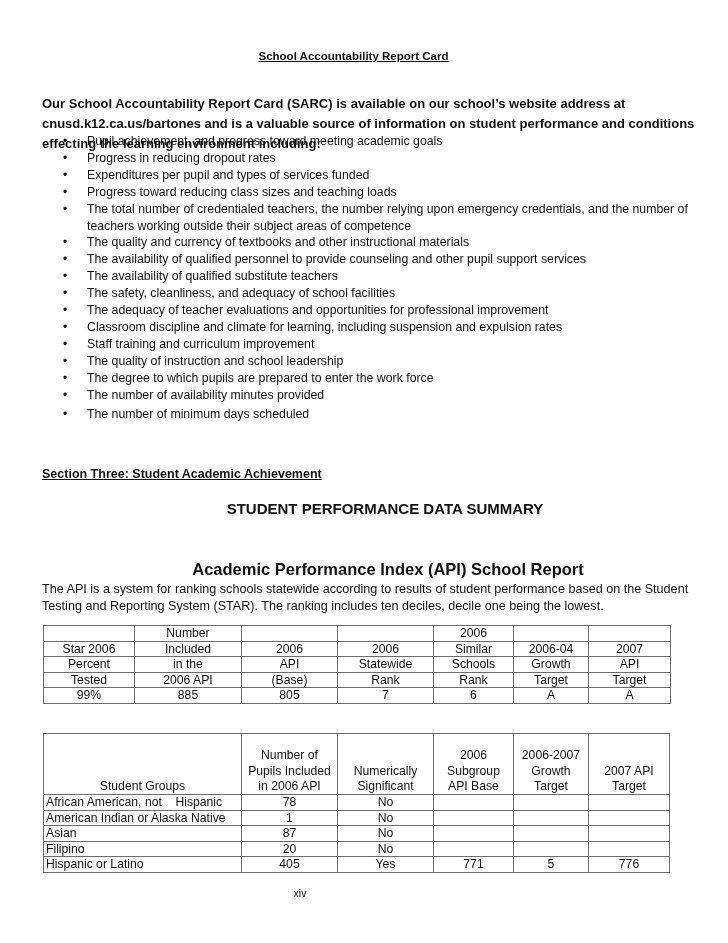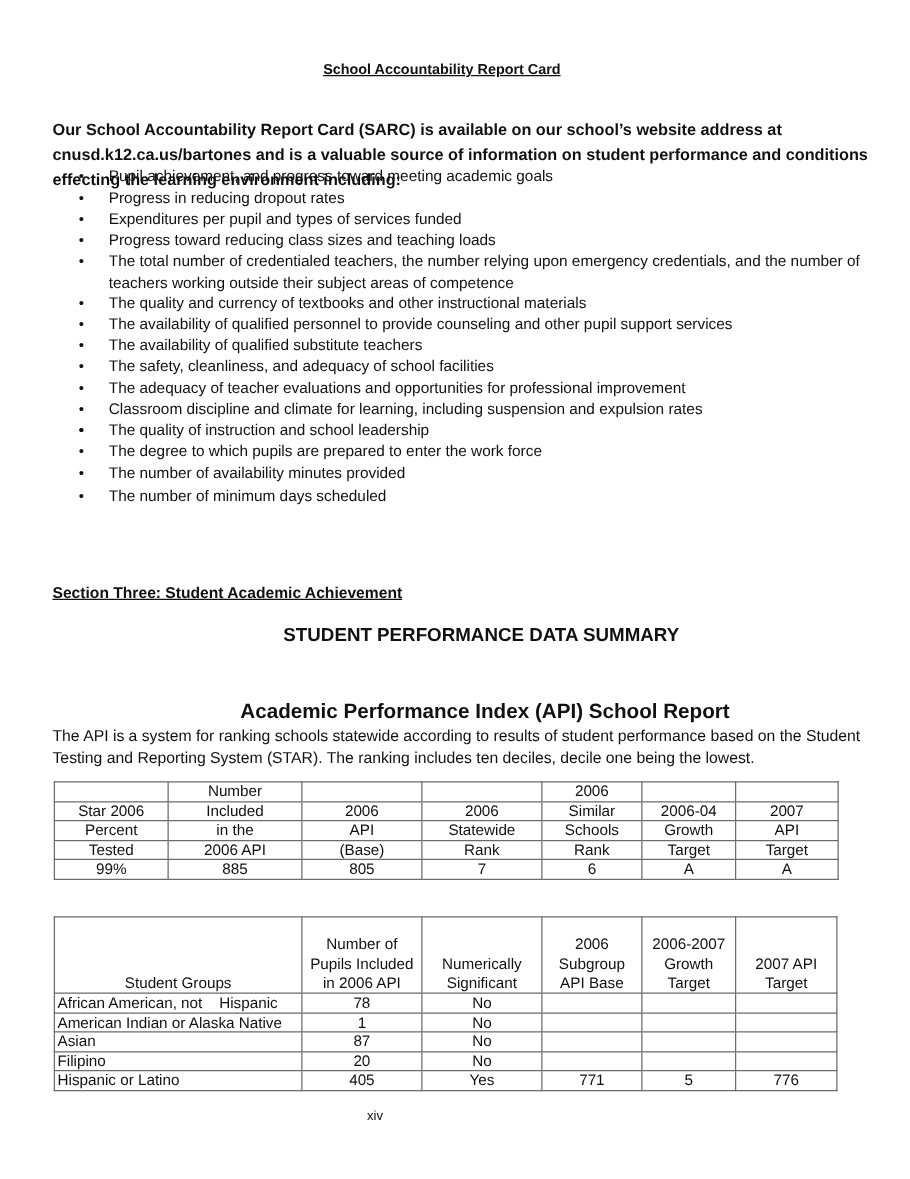--- a/index.html
+++ b/index.html
@@ -39,21 +39,21 @@
   <li><span class="dot">•</span><span>Progress in reducing dropout rates</span></li>
   <li><span class="dot">•</span><span>Expenditures per pupil and types of services funded</span></li>
   <li><span class="dot">•</span><span>Progress toward reducing class sizes and teaching loads</span></li>
   <li><span class="dot">•</span><span>The total number of credentialed teachers, the number relying upon emergency credentials, and the number of teachers working outside their subject areas of competence</span></li>
   <li><span class="dot">•</span><span>The quality and currency of textbooks and other instructional materials</span></li>
   <li><span class="dot">•</span><span>The availability of qualified personnel to provide counseling and other pupil support services</span></li>
   <li><span class="dot">•</span><span>The availability of qualified substitute teachers</span></li>
   <li><span class="dot">•</span><span>The safety, cleanliness, and adequacy of school facilities</span></li>
   <li><span class="dot">•</span><span>The adequacy of teacher evaluations and opportunities for professional improvement</span></li>
   <li><span class="dot">•</span><span>Classroom discipline and climate for learning, including suspension and expulsion rates</span></li>
-  <li><span class="dot">•</span></li>
+  <li><span class="dot">•</span><span>Staff training and curriculum improvement</span></li>
   <li><span class="dot">•</span><span>The quality of instruction and school leadership</span></li>
   <li><span class="dot">•</span><span>The degree to which pupils are prepared to enter the work force</span></li>
   <li><span class="dot">•</span><span>The number of availability minutes provided</span></li>
   <li class="last"><span class="dot">•</span><span>The number of minimum days scheduled</span></li>
 </ul>
 
 <div class="abs section-heading">Section Three: Student Academic Achievement</div>
 <div class="abs summary-title">STUDENT PERFORMANCE DATA SUMMARY</div>
 <div class="abs api-title">Academic Performance Index (API) School Report</div>
 <div class="abs api-desc">The API is a system for ranking schools statewide according to results of student performance based on the Student Testing and Reporting System (STAR). The ranking includes ten deciles, decile one being the lowest.</div>

